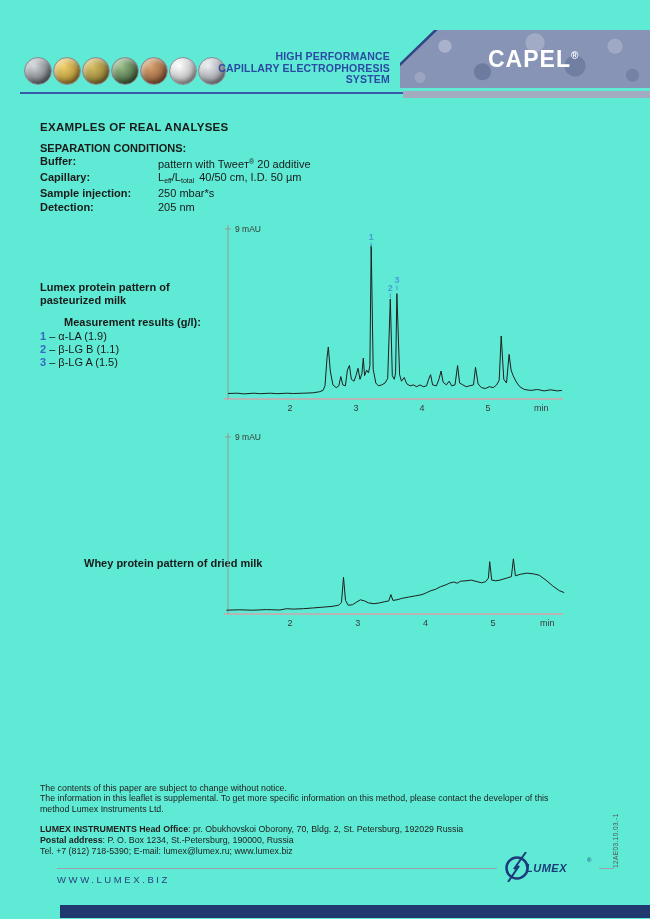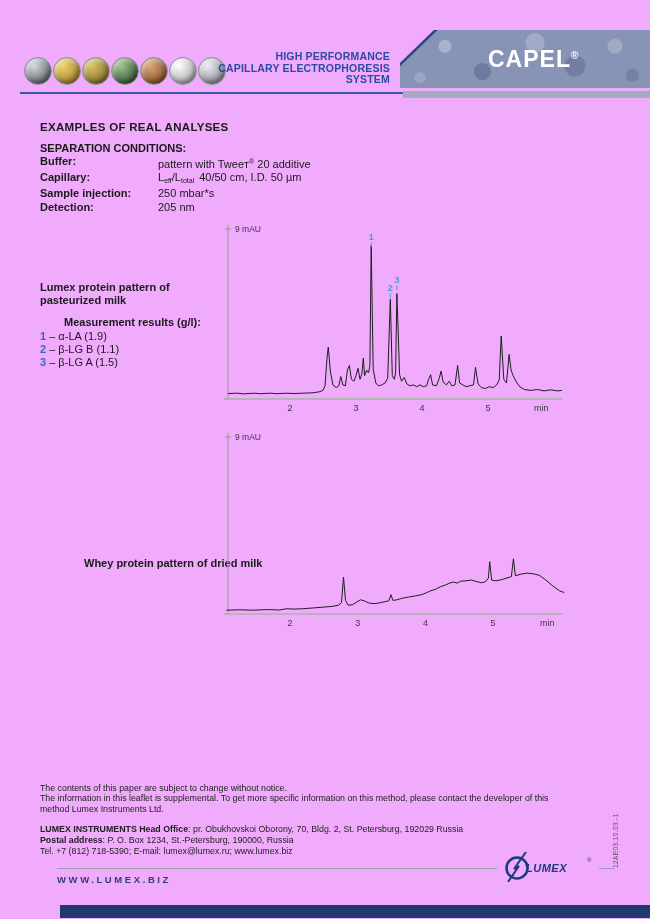--- a/index.html
+++ b/index.html
@@ -1,16 +1,16 @@
 <!DOCTYPE html>
 <html><head>
 <meta charset="utf-8">
 <style>
   html,body{margin:0;padding:0;background:#e8e8e8;}
-  .page{position:relative;width:650px;height:919px;background:#f0abfc;overflow:hidden;
+  .page{position:relative;width:650px;height:919px;background:#5eead4;overflow:hidden;
         font-family:"Liberation Sans",sans-serif;color:#1a1a1a;margin:0 auto;}
   .abs{position:absolute;}
 
   
   .icon-row{left:24px;top:57px;display:flex;gap:1px;}
   .photo-icon{width:26px;height:26px;border-radius:50%;border:1px solid #8a8f98;
               box-shadow:inset -2px -3px 4px rgba(0,0,0,.35), inset 2px 3px 4px rgba(255,255,255,.5);}
   .photo-icon:nth-child(1){background:radial-gradient(circle at 35% 30%,#d4d9dd,#3f444b);}
   .photo-icon:nth-child(2){background:radial-gradient(circle at 35% 30%,#f2d36e,#8a6a17);}
   .photo-icon:nth-child(3){background:radial-gradient(circle at 35% 30%,#d9c263,#6a5a1e);}
@@ -61,21 +61,21 @@
   .chart1{left:220px;top:222px;}
   .chart2{left:220px;top:428px;}
 
   
   .notice{left:40px;top:783px;font-size:8.8px;line-height:10.4px;color:#222;}
   .address{left:40px;top:824px;font-size:8.8px;line-height:10.8px;color:#222;}
   .address b{font-weight:bold;}
   .rule1{left:57px;top:868px;width:440px;height:1px;background:#9aa0ae;}
   .rule2{left:599px;top:868px;width:15px;height:1px;background:#9aa0ae;}
   .logo-svg{left:499px;top:852px;}
-  .website{left:57px;top:874px;font-size:9.5px;font-weight:bold;letter-spacing:2.6px;color:#2a3f7d;}
+  .website{left:57px;top:874px;font-size:9.5px;font-weight:normal;letter-spacing:2.6px;color:#2a3f7d;}
   .doc-code{left:612px;top:788px;height:80px;width:12px;writing-mode:vertical-rl;
             transform:rotate(180deg);font-size:6.5px;color:#555;letter-spacing:.4px;}
   .bottom-bar{left:60px;top:905px;width:590px;height:13px;background:#20396f;}
 </style>
 </head>
 <body>
 
 <div class="page">
 
   <div class="abs icon-row">

